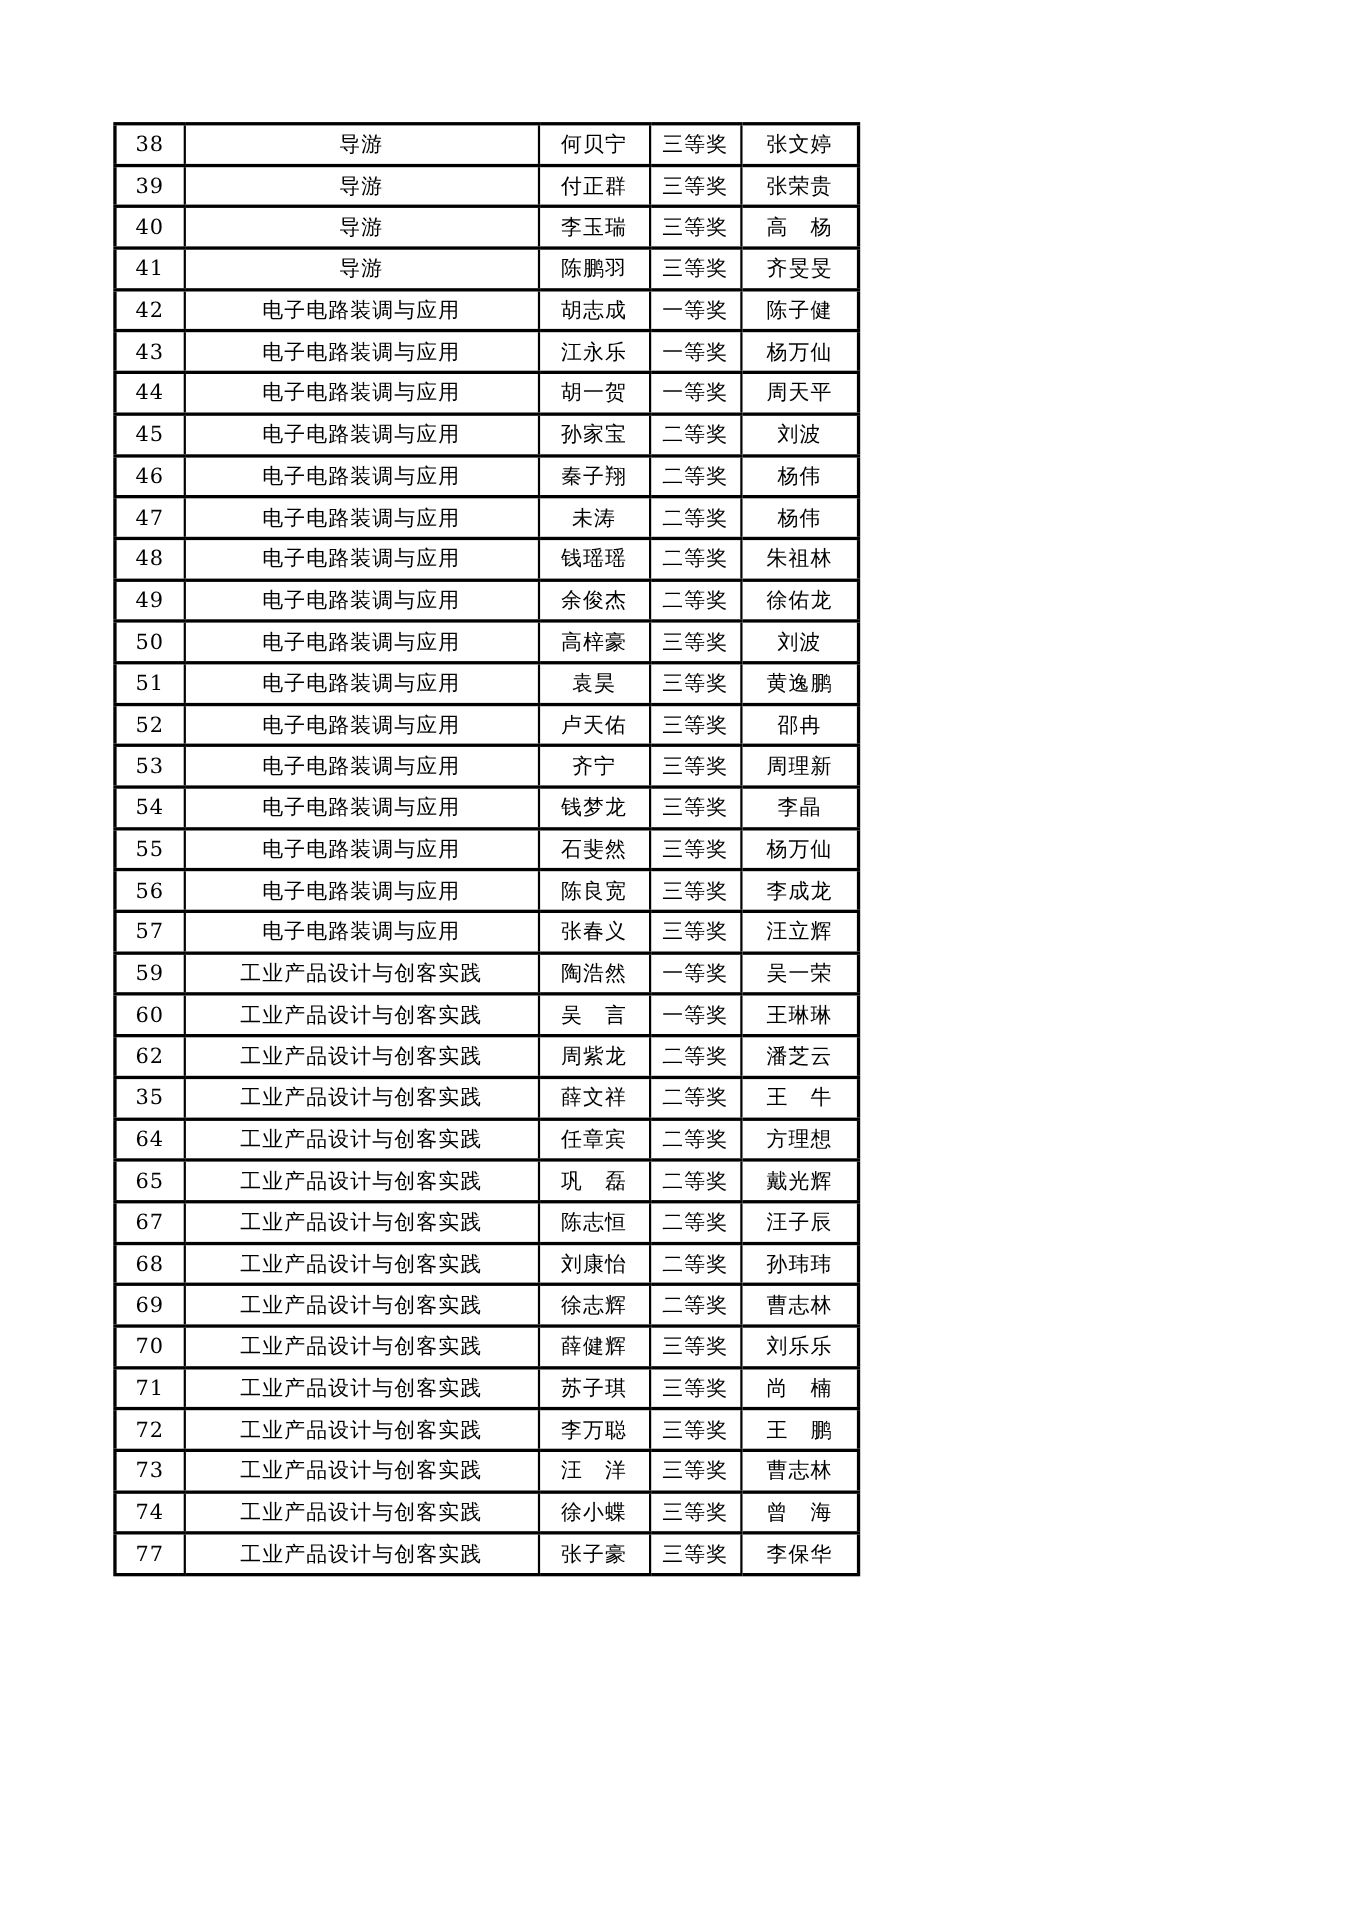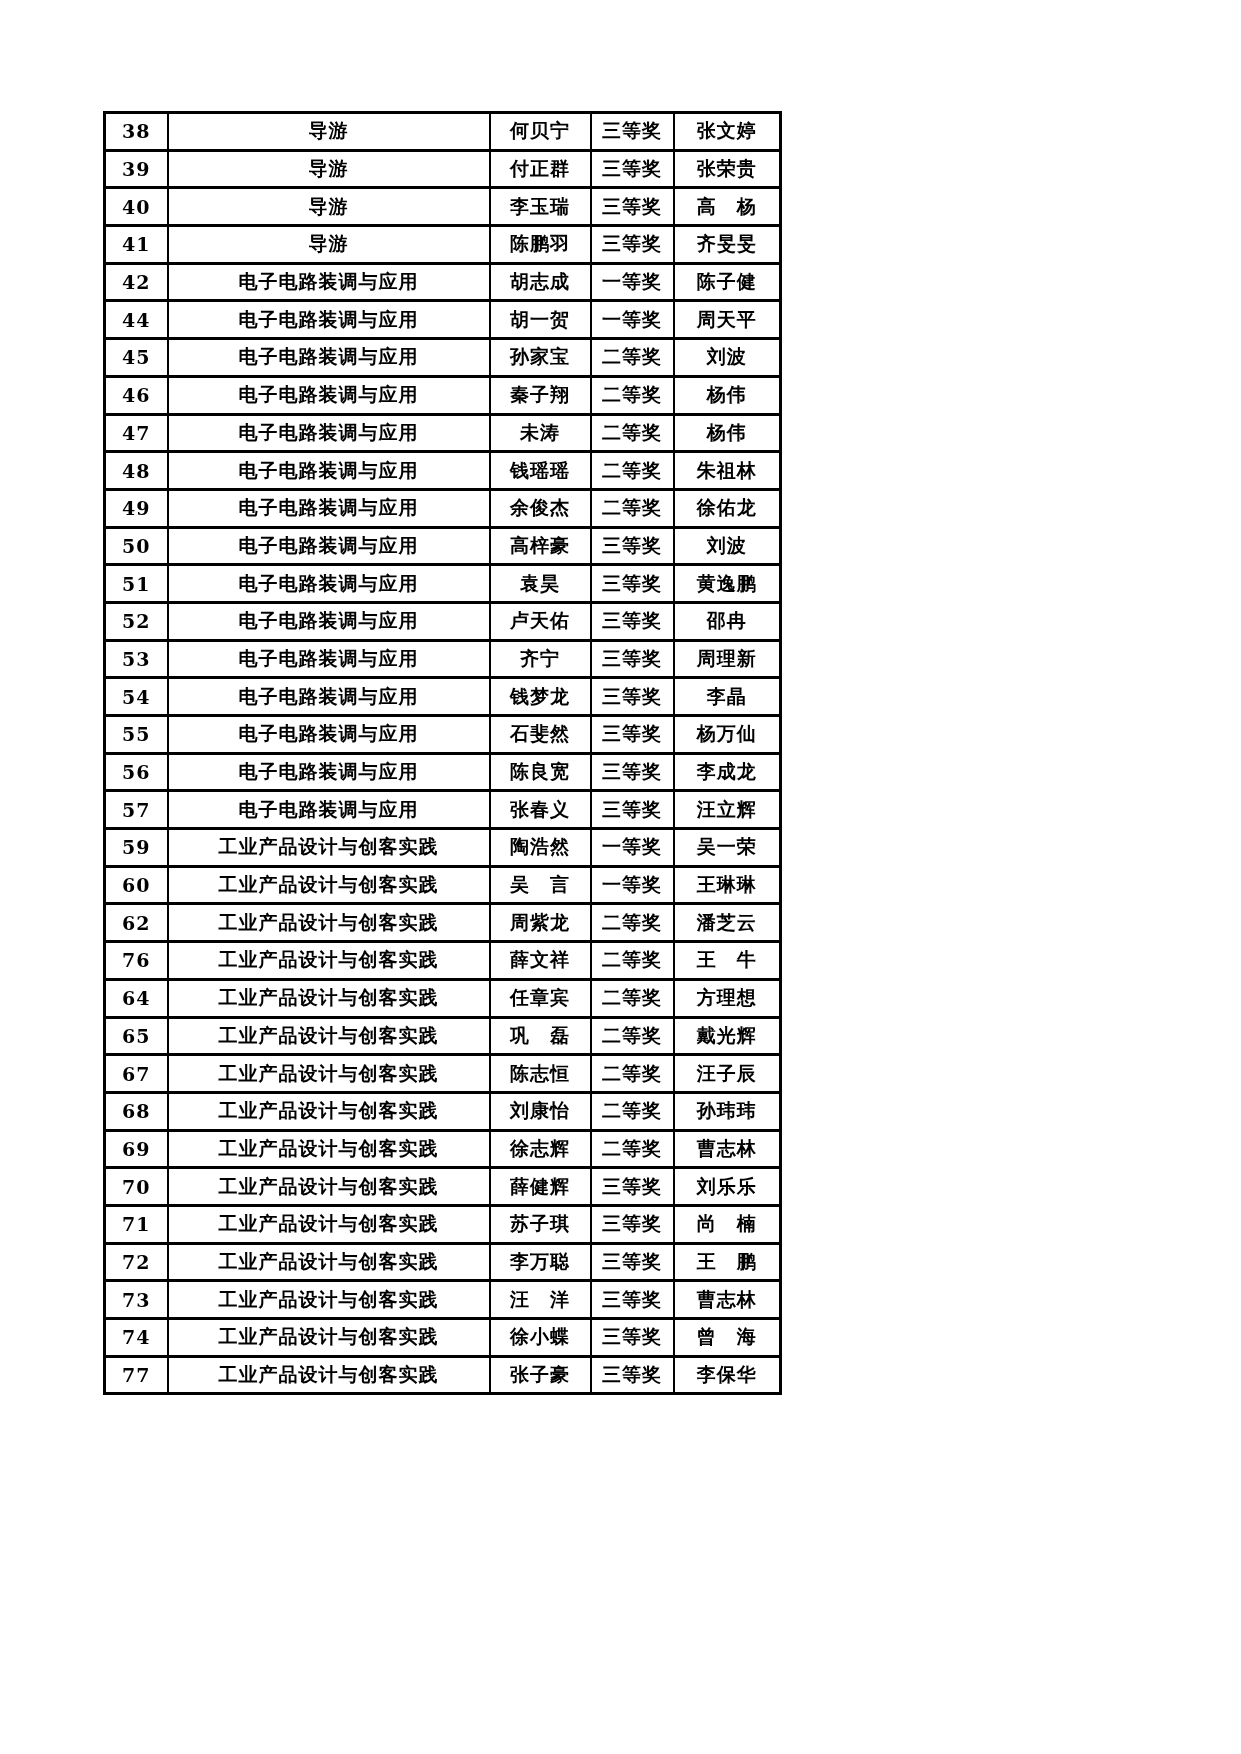--- a/index.html
+++ b/index.html
@@ -21,21 +21,20 @@
     height: 1754px;
     background: #ffffff;
   }
   table.award-table {
     position: absolute;
     left: 103px;
     top: 111px;
     border-collapse: collapse;
     table-layout: fixed;
     border: 3px solid #000000;
-    font-weight: bold;
   }
   table.award-table tr {
     height: 37.7px;
   }
   table.award-table td {
     border-left: 2px solid #000000;
     border-right: 2px solid #000000;
     border-top: 3px solid #000000;
     border-bottom: 3px solid #000000;
     padding: 0;
@@ -96,20 +95,27 @@
           <td>齐旻旻</td>
         </tr>
         <tr>
           <td>42</td>
           <td>电子电路装调与应用</td>
           <td>胡志成</td>
           <td>一等奖</td>
           <td>陈子健</td>
         </tr>
         <tr>
+          <td>43</td>
+          <td>电子电路装调与应用</td>
+          <td>江永乐</td>
+          <td>一等奖</td>
+          <td>杨万仙</td>
+        </tr>
+        <tr>
           <td>44</td>
           <td>电子电路装调与应用</td>
           <td>胡一贺</td>
           <td>一等奖</td>
           <td>周天平</td>
         </tr>
         <tr>
           <td>45</td>
           <td>电子电路装调与应用</td>
           <td>孙家宝</td>
@@ -215,21 +221,21 @@
           <td>王琳琳</td>
         </tr>
         <tr>
           <td>62</td>
           <td>工业产品设计与创客实践</td>
           <td>周紫龙</td>
           <td>二等奖</td>
           <td>潘芝云</td>
         </tr>
         <tr>
-          <td>76</td>
+          <td>35</td>
           <td>工业产品设计与创客实践</td>
           <td>薛文祥</td>
           <td>二等奖</td>
           <td>王　牛</td>
         </tr>
         <tr>
           <td>64</td>
           <td>工业产品设计与创客实践</td>
           <td>任章宾</td>
           <td>二等奖</td>

